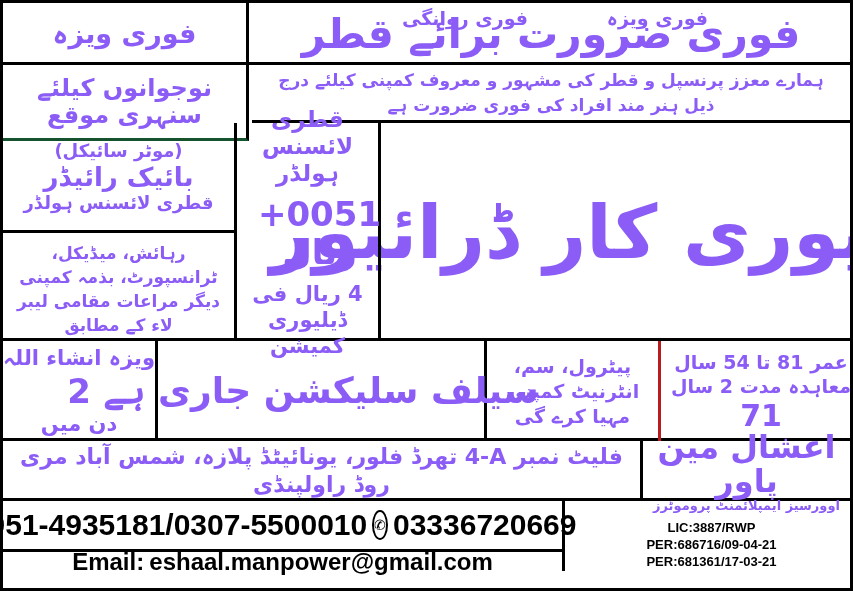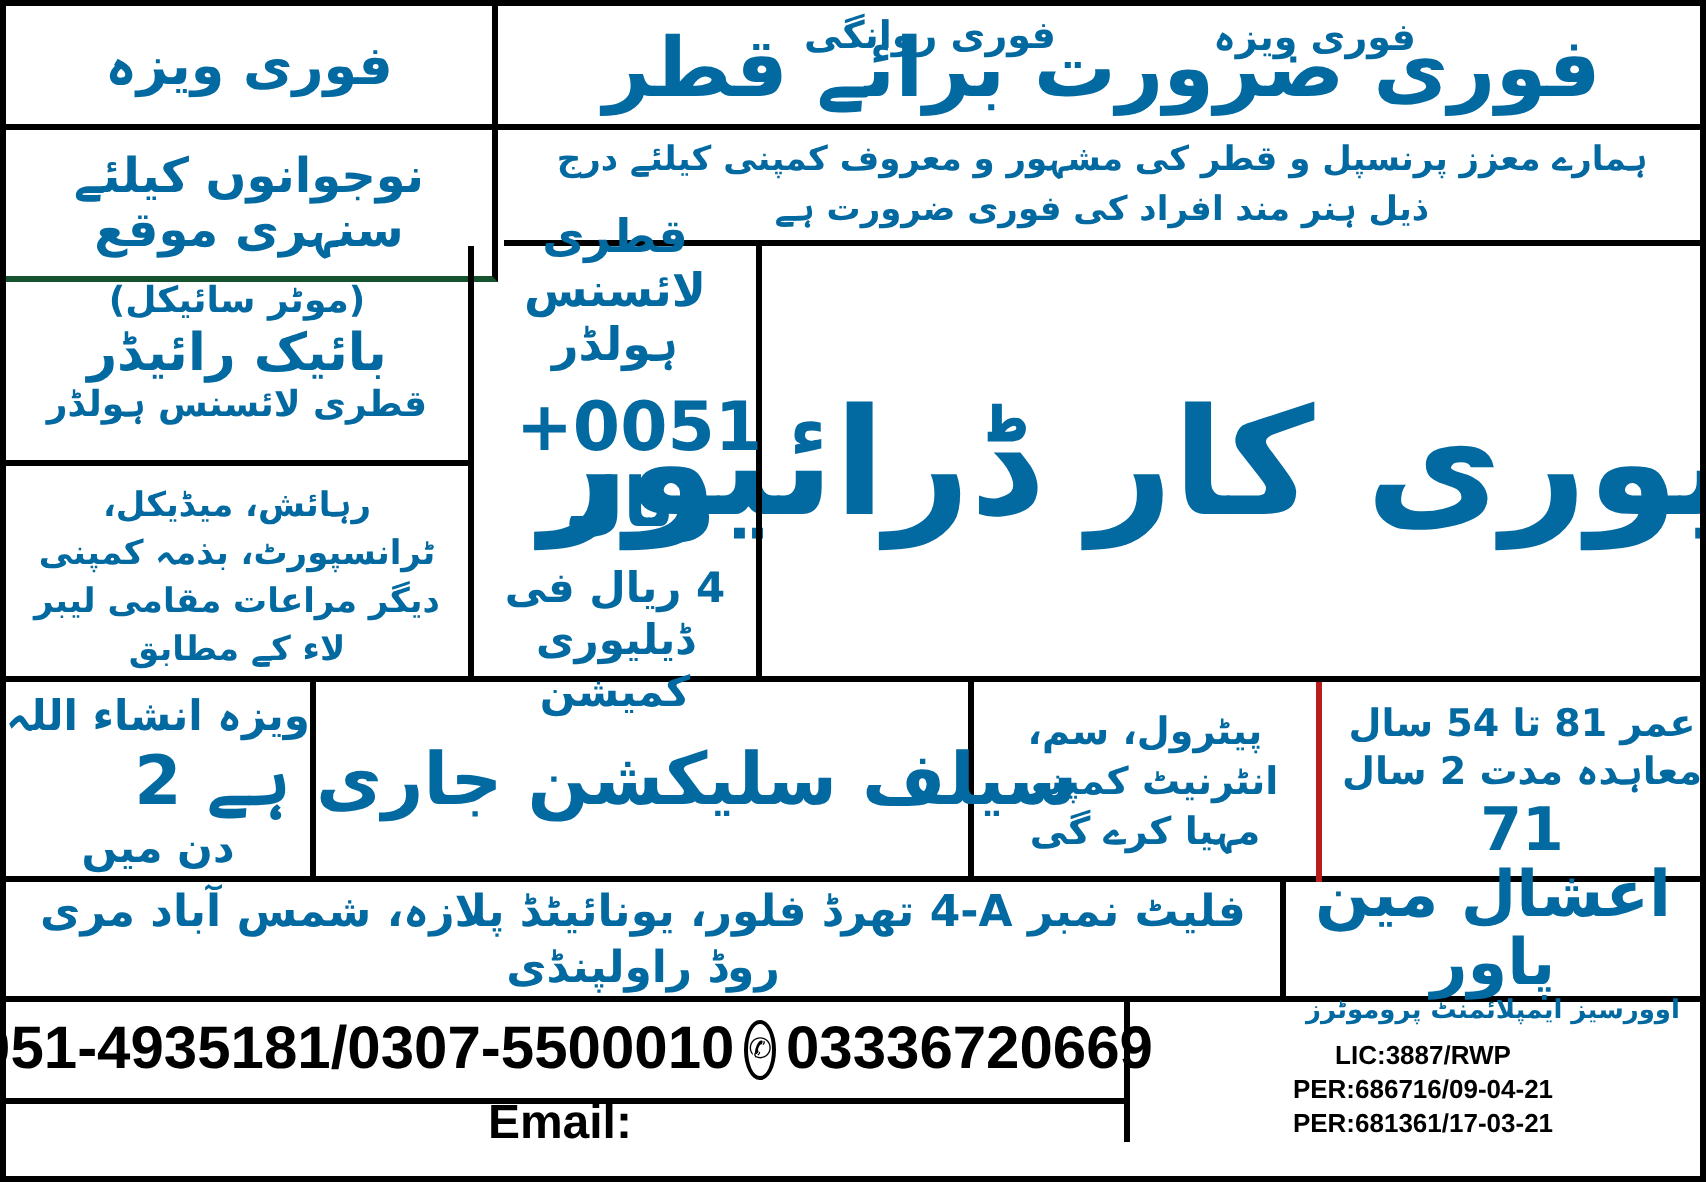--- a/index.html
+++ b/index.html
@@ -6,21 +6,21 @@
   body{font-family:"DejaVu Sans","Liberation Sans",sans-serif;}
   #ad{
     position:relative;
     width:853px;height:591px;
     box-sizing:border-box;
     border:3px solid #000;
     background:#fff;
     overflow:hidden;
   }
   .cell{position:absolute;box-sizing:border-box;}
-  .urdu{direction:rtl;unicode-bidi:bidi-override;font-family:"DejaVu Sans","Liberation Sans",sans-serif;font-weight:bold;color:#0369a1;}
+  .urdu{direction:rtl;unicode-bidi:bidi-override;font-family:"DejaVu Sans","Liberation Sans",sans-serif;font-weight:bold;color:#8b5cf6;}
   .ctr{display:flex;align-items:center;justify-content:center;text-align:center;}
   .col{flex-direction:column;}
 
   
   #top-band{left:0;top:0;width:847px;height:62px;border-bottom:3px solid #000;}
   #visa-left{left:0;top:0;width:246px;height:62px;border-right:3px solid #000;}
   #visa-left .t{font-size:27px;line-height:30px;padding:2px 6px;}
   #headline{left:249px;top:0;width:598px;height:62px;}
   #headline .big{font-size:41px;line-height:46px;letter-spacing:1px;white-space:nowrap;}
   #headline .sm{position:absolute;font-size:19px;}
@@ -173,15 +173,16 @@
   </div>
 
   <div class="cell ctr" id="phones">
     <span class="t nowrap">051-4935181/0307-5500010</span>
     <span class="wa">✆</span>
     <span class="t nowrap">03336720669</span>
   </div>
 
   <div class="cell ctr" id="email-row">
     <span class="t">Email:</span>&nbsp;
+    <span class="t">eshaal.manpower@gmail.com</span>
   </div>
 
 </div>
 
 </body></html>

